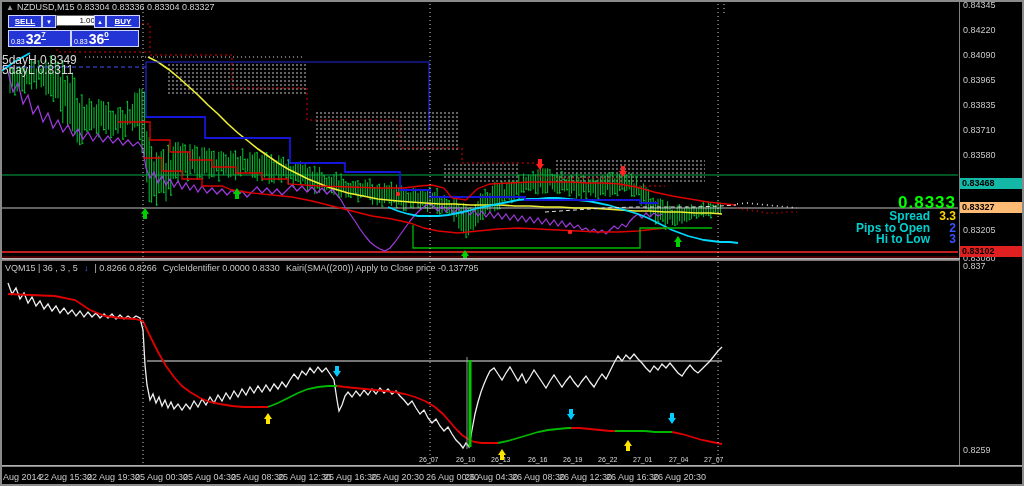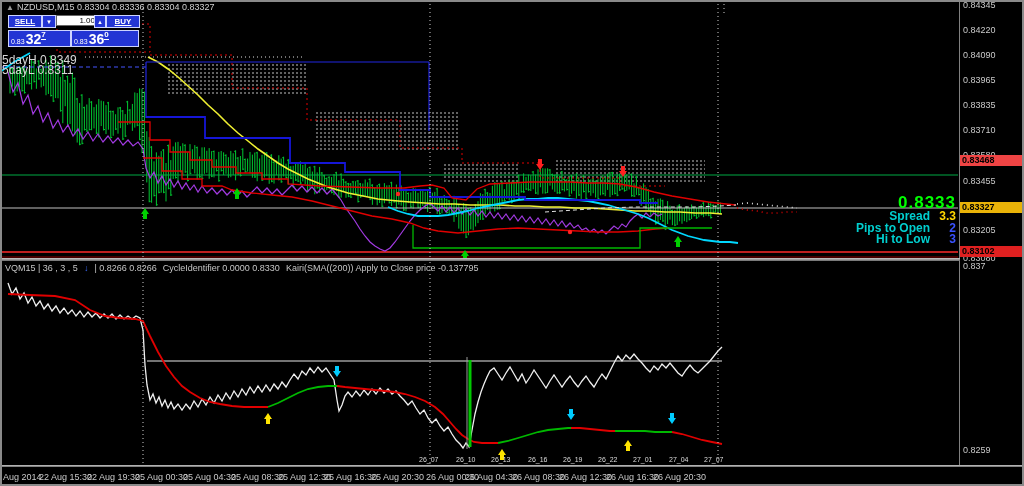--- a/index.html
+++ b/index.html
@@ -702,22 +702,22 @@
       <span class="axlbl" style="left: 3px; top: 50px;">0.84090</span>
       <span class="axlbl" style="left: 3px; top: 75px;">0.83965</span>
       <span class="axlbl" style="left: 3px; top: 100px;">0.83835</span>
       <span class="axlbl" style="left: 3px; top: 125px;">0.83710</span>
       <span class="axlbl" style="left: 3px; top: 150px;">0.83580</span>
       <span class="axlbl" style="left: 3px; top: 176px; text-align: center;">0.83455</span>
       <span class="axlbl" style="left: 3px; top: 225px;">0.83205</span>
       <span class="axlbl" style="left: 3px; top: 253px;">0.83080</span>
       <span class="axlbl" style="left: 3px; top: 261px;">0.837</span>
       <span class="axlbl" style="left: 3px; top: 445px;">0.8259</span>
-      <div class="pmark" style="top: 155px; background: #ef4444;">0.83468</div>
-      <div class="pmark" style="top: 202px; background: #eab308;">0.83327</div>
+      <div class="pmark" style="top: 178px; background: #14b8a6;">0.83468</div>
+      <div class="pmark" style="top: 202px; background: #fdba74;">0.83327</div>
       <div class="pmark" style="top: 246px; background: rgb(224, 32, 32);">0.83102</div>
     </div>
   <div id="time-axis">
       <span class="axlbl" style="left: -9px; top: 5px;">22 Aug 2014</span>
       <span class="axlbl" style="left: 39px; top: 5px;">22 Aug 15:30</span>
       <span class="axlbl" style="left: 87px; top: 5px;">22 Aug 19:30</span>
       <span class="axlbl" style="left: 135px; top: 5px;">25 Aug 00:30</span>
       <span class="axlbl" style="left: 183px; top: 5px;">25 Aug 04:30</span>
       <span class="axlbl" style="left: 231px; top: 5px;">25 Aug 08:30</span>
       <span class="axlbl" style="left: 278px; top: 5px;">25 Aug 12:30</span>

